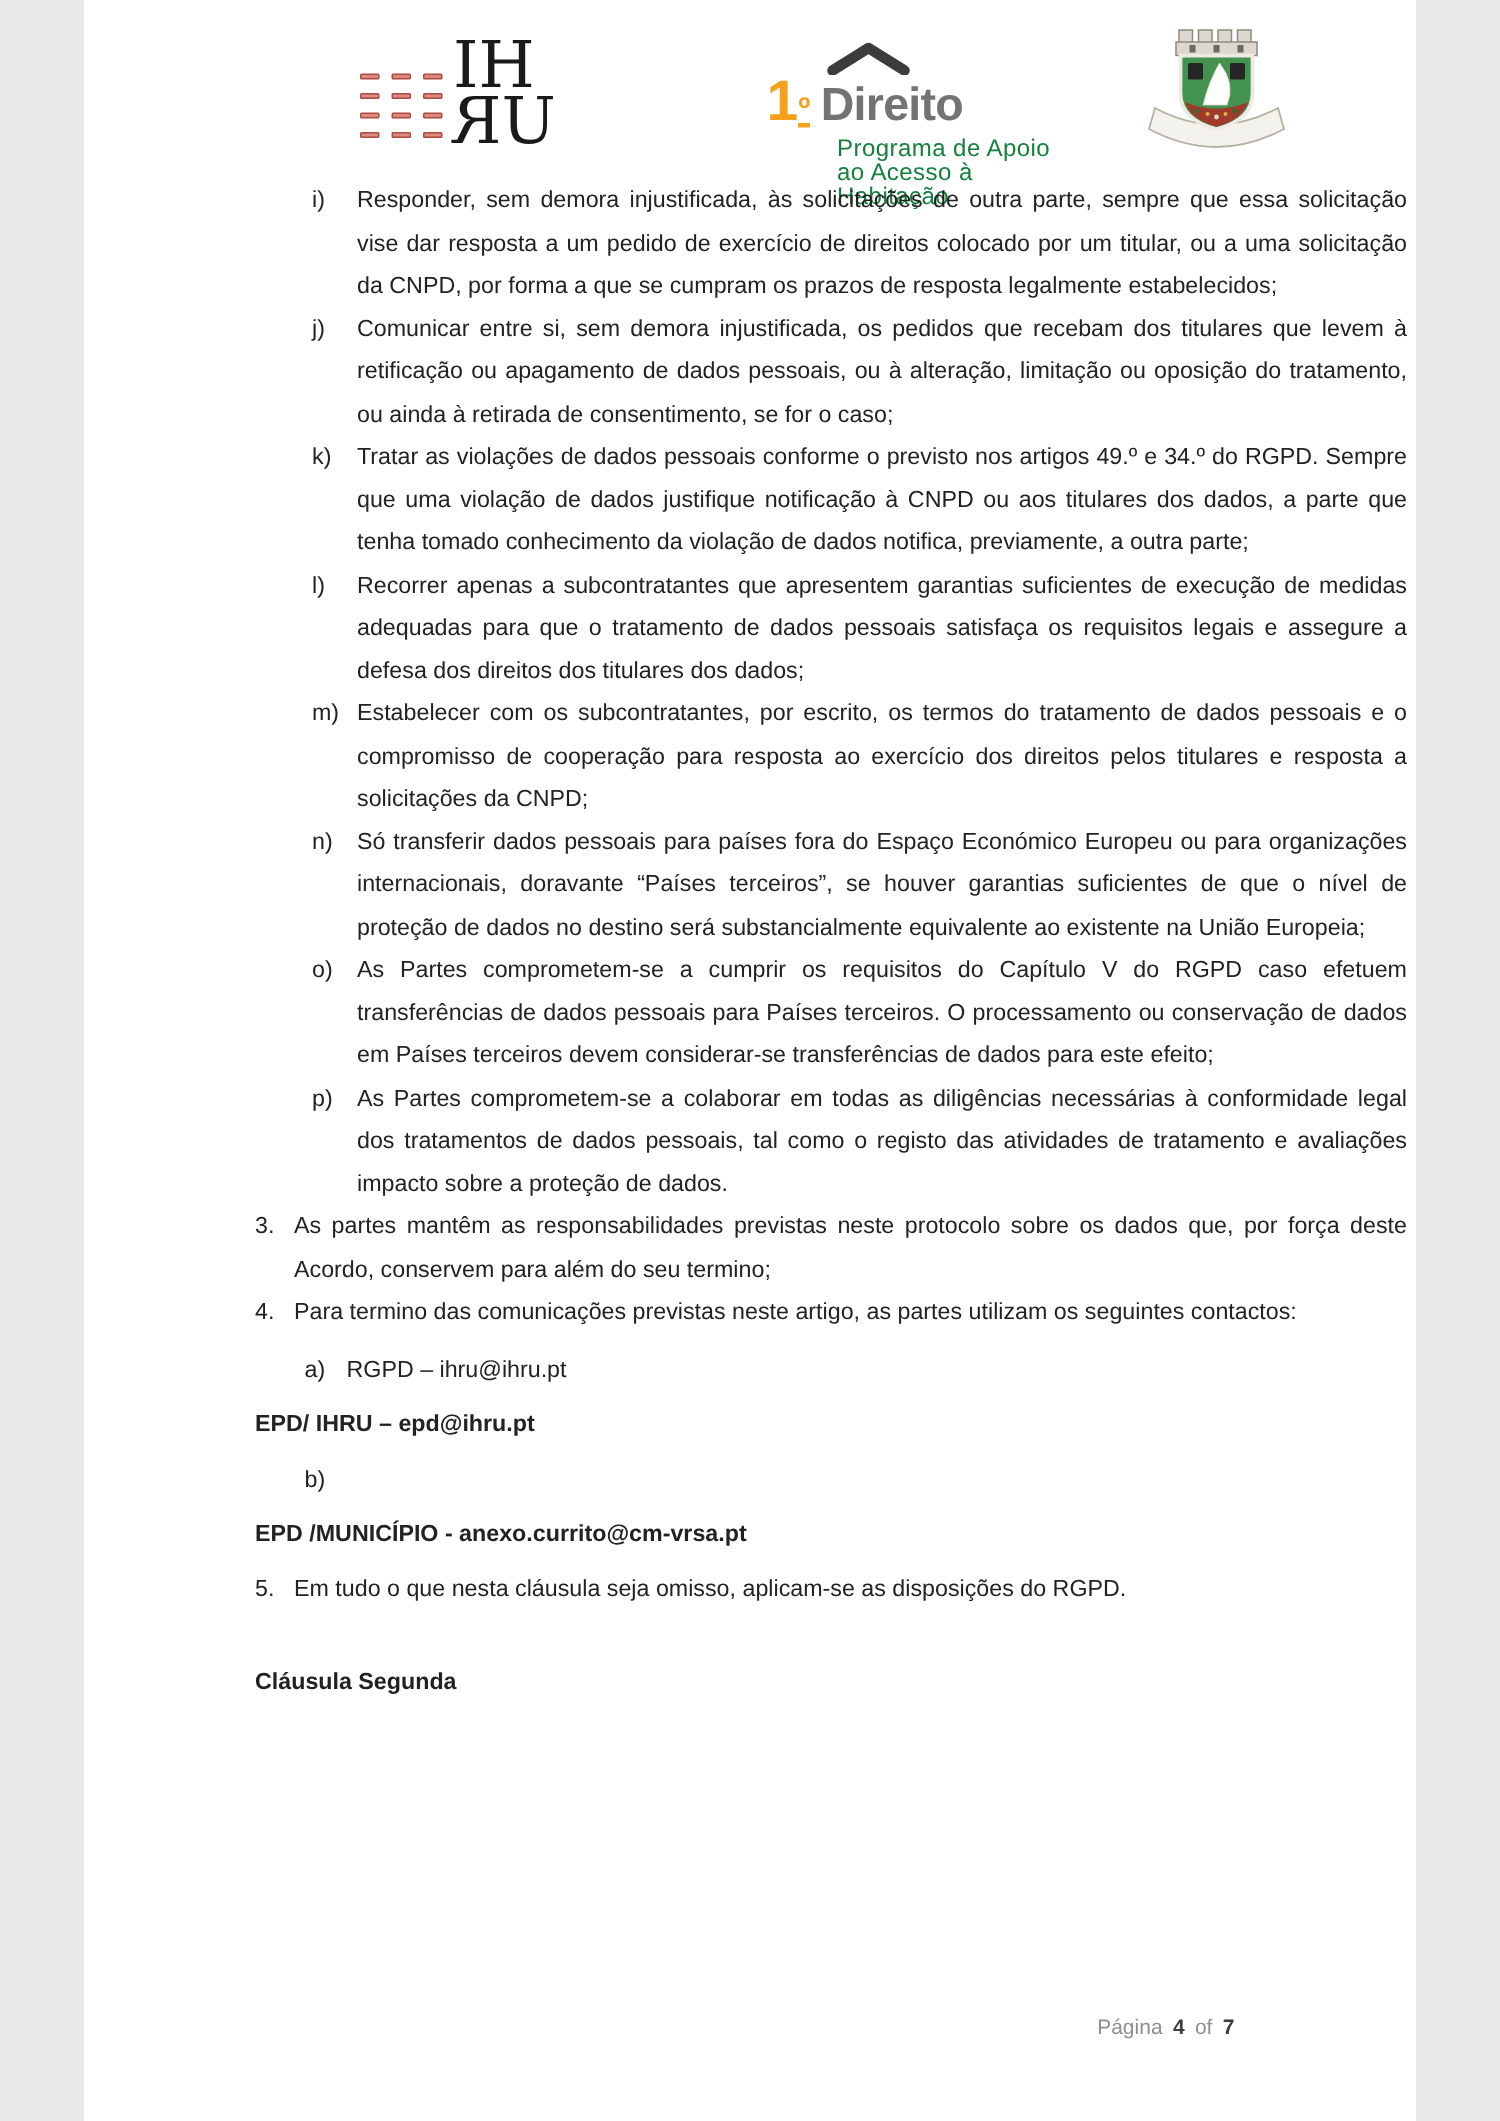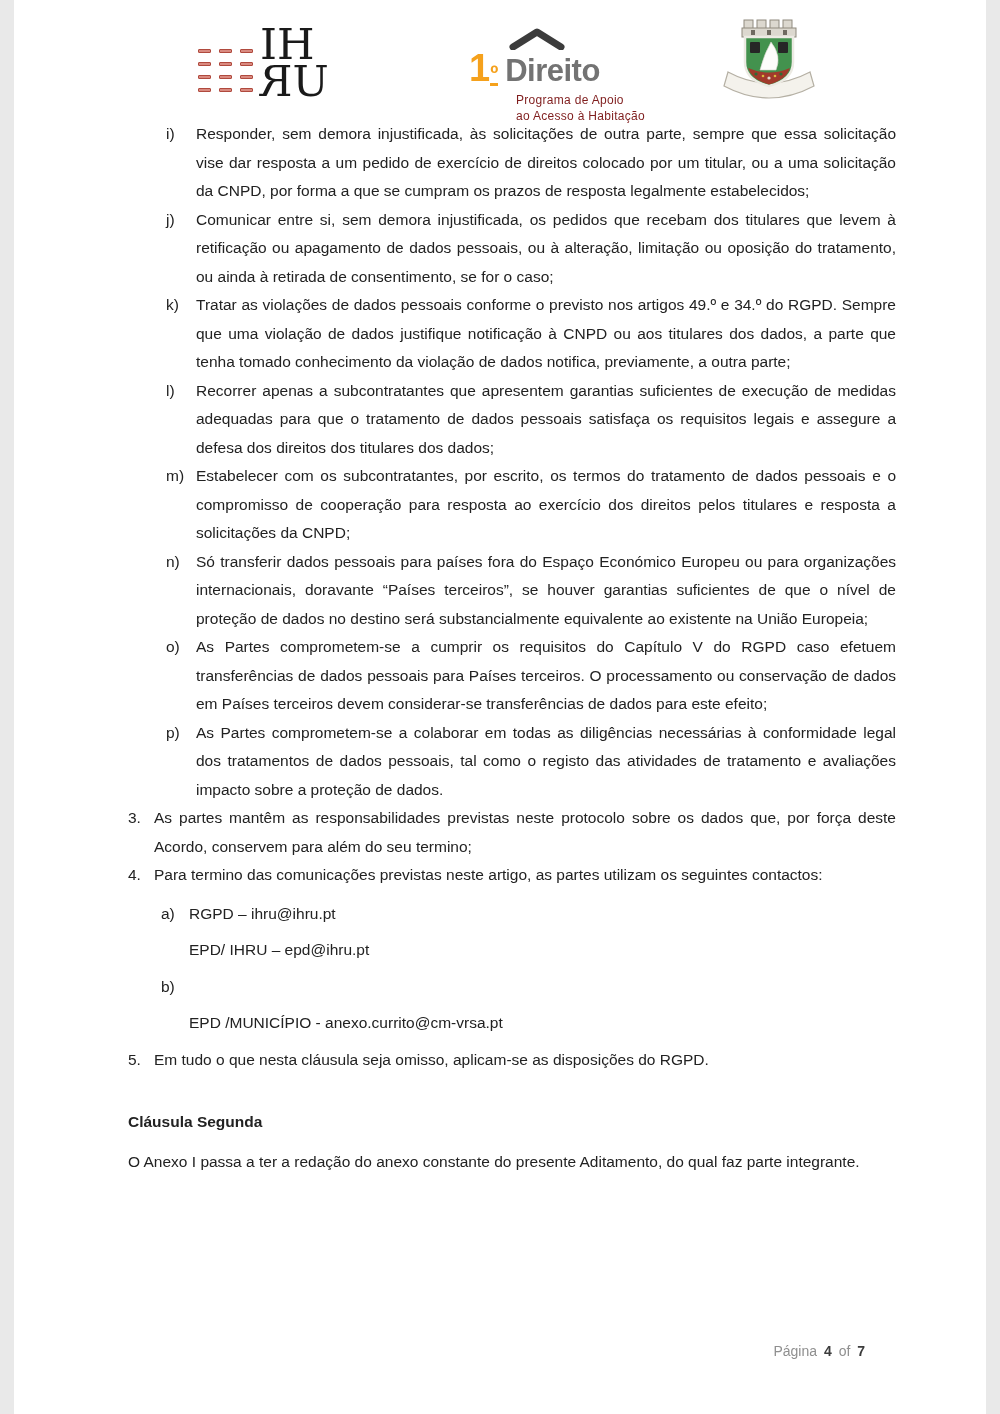--- a/index.html
+++ b/index.html
@@ -1,19 +1,19 @@
 <!DOCTYPE html>
 <html lang="pt"><head>
 <meta charset="utf-8">
 <style>
   * { margin: 0; padding: 0; box-sizing: border-box; }
   html, body { background: #e9e9e9; }
   .page {
     position: relative;
-    width: 972px;
+    width: 888px;
     height: 1414px;
     margin: 0 auto;
     background: #ffffff;
     font-family: "Liberation Sans", sans-serif;
     color: #222222;
     overflow: hidden;
   }
 
   
   .logo-ihru {
@@ -75,23 +75,23 @@
   .direito-name {
     font-size: 31px;
     font-weight: bold;
     color: #737373;
     margin-left: 7px;
     letter-spacing: -0.5px;
   }
   .direito-taglines {
     margin-left: 47px;
     margin-top: 2px;
-    font-size: 12px;
+    font-size: 16px;
     line-height: 16px;
-    color: #7f1d1d;
+    color: #15803d;
     letter-spacing: 0.3px;
   }
 
   .logo-crest { position: absolute; left: 707px; top: 15px; }
 
   
   .content {
     position: absolute;
     left: 114px;
     top: 120px;
@@ -100,21 +100,21 @@
     line-height: 28.5px;
   }
   .item { display: flex; }
   .item .li-marker { flex: 0 0 30px; margin-left: 38px; }
   .item .li-text { flex: 1; text-align: justify; }
   .item .num-marker { flex: 0 0 26px; margin-left: 0px; }
   .item .num-text { flex: 1; text-align: justify; }
   .contact-row { display: flex; margin-top: 8px; }
   .contact-row.first { margin-top: 10px; }
   .contact-row .ct-marker { flex: 0 0 28px; margin-left: 33px; }
-  .contact-sub { margin-left: 61px; margin-top: 8px; }
+  .contact-sub { margin-top: 8px; font-weight: bold; }
   .item-5 { margin-top: 8px; }
 
   .section-heading {
     margin-top: 34px;
     font-weight: bold;
     font-size: 15.5px;
   }
   .closing-paragraph {
     margin-top: 11px;
     text-align: justify;
@@ -269,21 +269,20 @@
       <span class="ct-marker">b)</span>
     </div>
     <div class="contact-sub">EPD /MUNICÍPIO - anexo.currito@cm-vrsa.pt</div>
 
     <div class="item item-5">
       <span class="num-marker">5.</span>
       <span class="num-text">Em tudo o que nesta cláusula seja omisso, aplicam-se as disposições do RGPD.</span>
     </div>
 
     <div class="section-heading">Cláusula Segunda</div>
-    <div class="closing-paragraph">O Anexo I passa a ter a redação do anexo constante do presente Aditamento, do qual faz parte integrante.</div>
 
   </div>
 
   <div class="footer">
     <span>Página</span>
     <span class="pg-num">4</span>
     <span>of</span>
     <span class="pg-num">7</span>
   </div>
 

